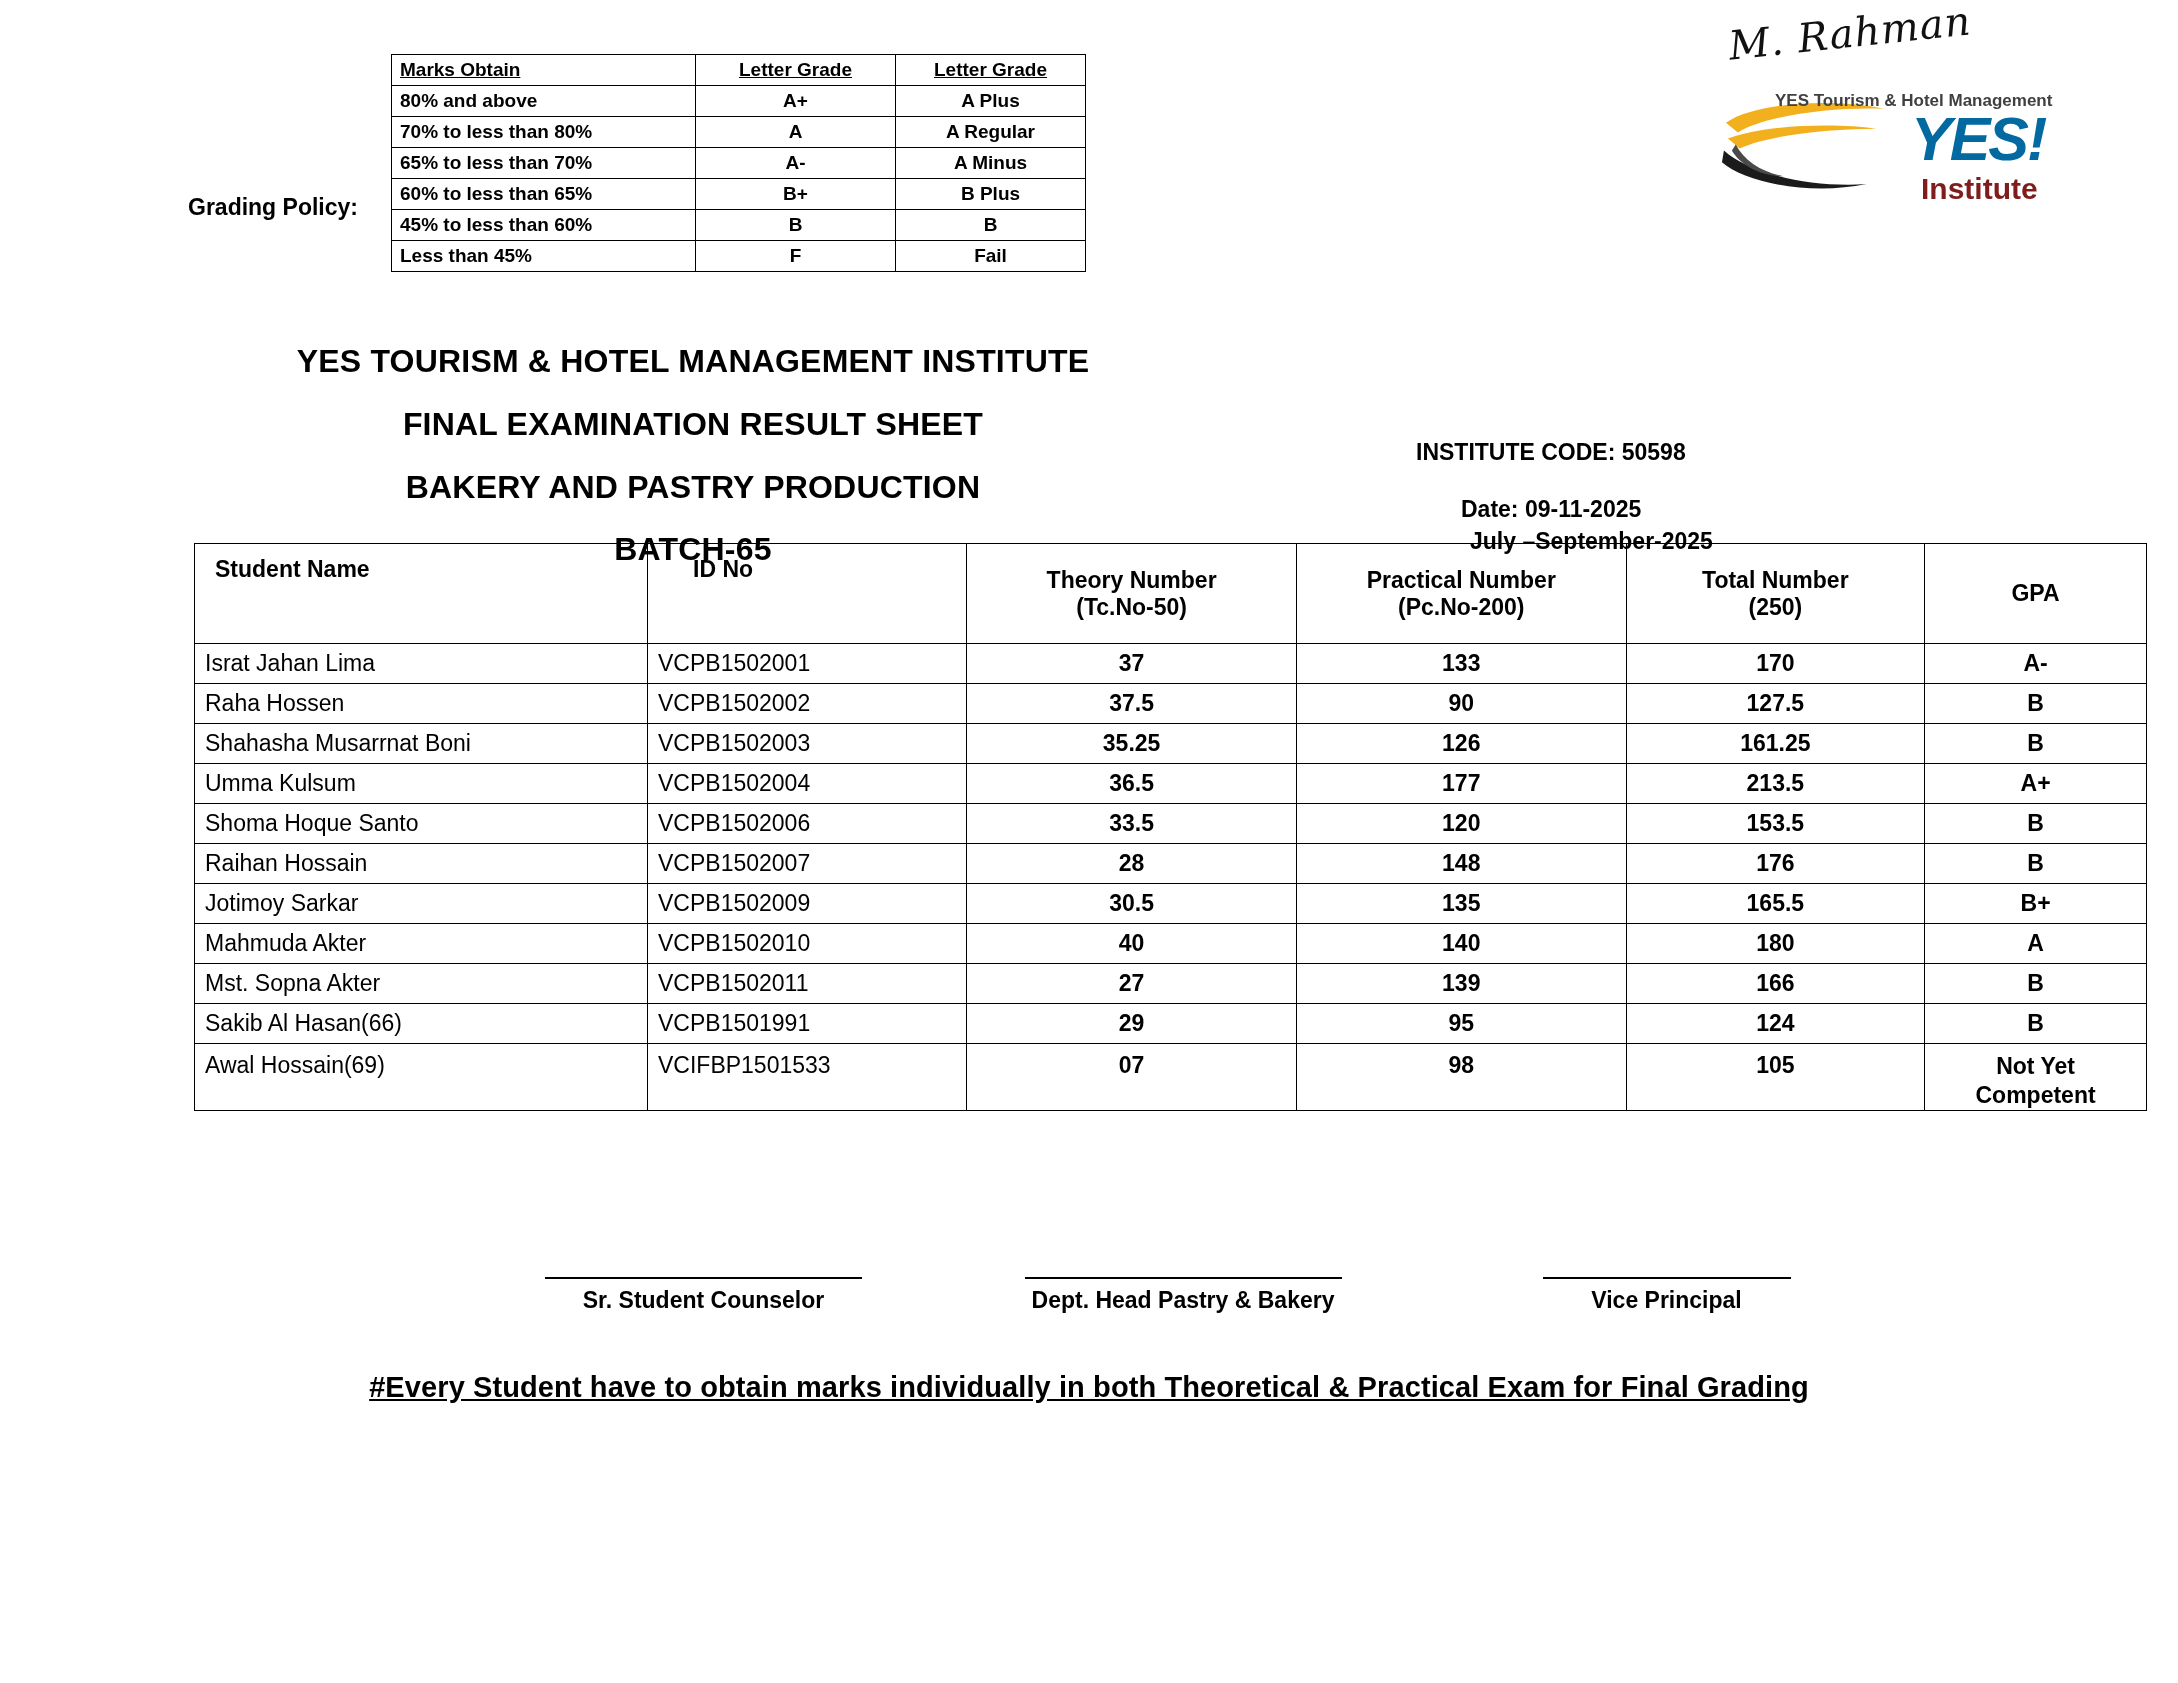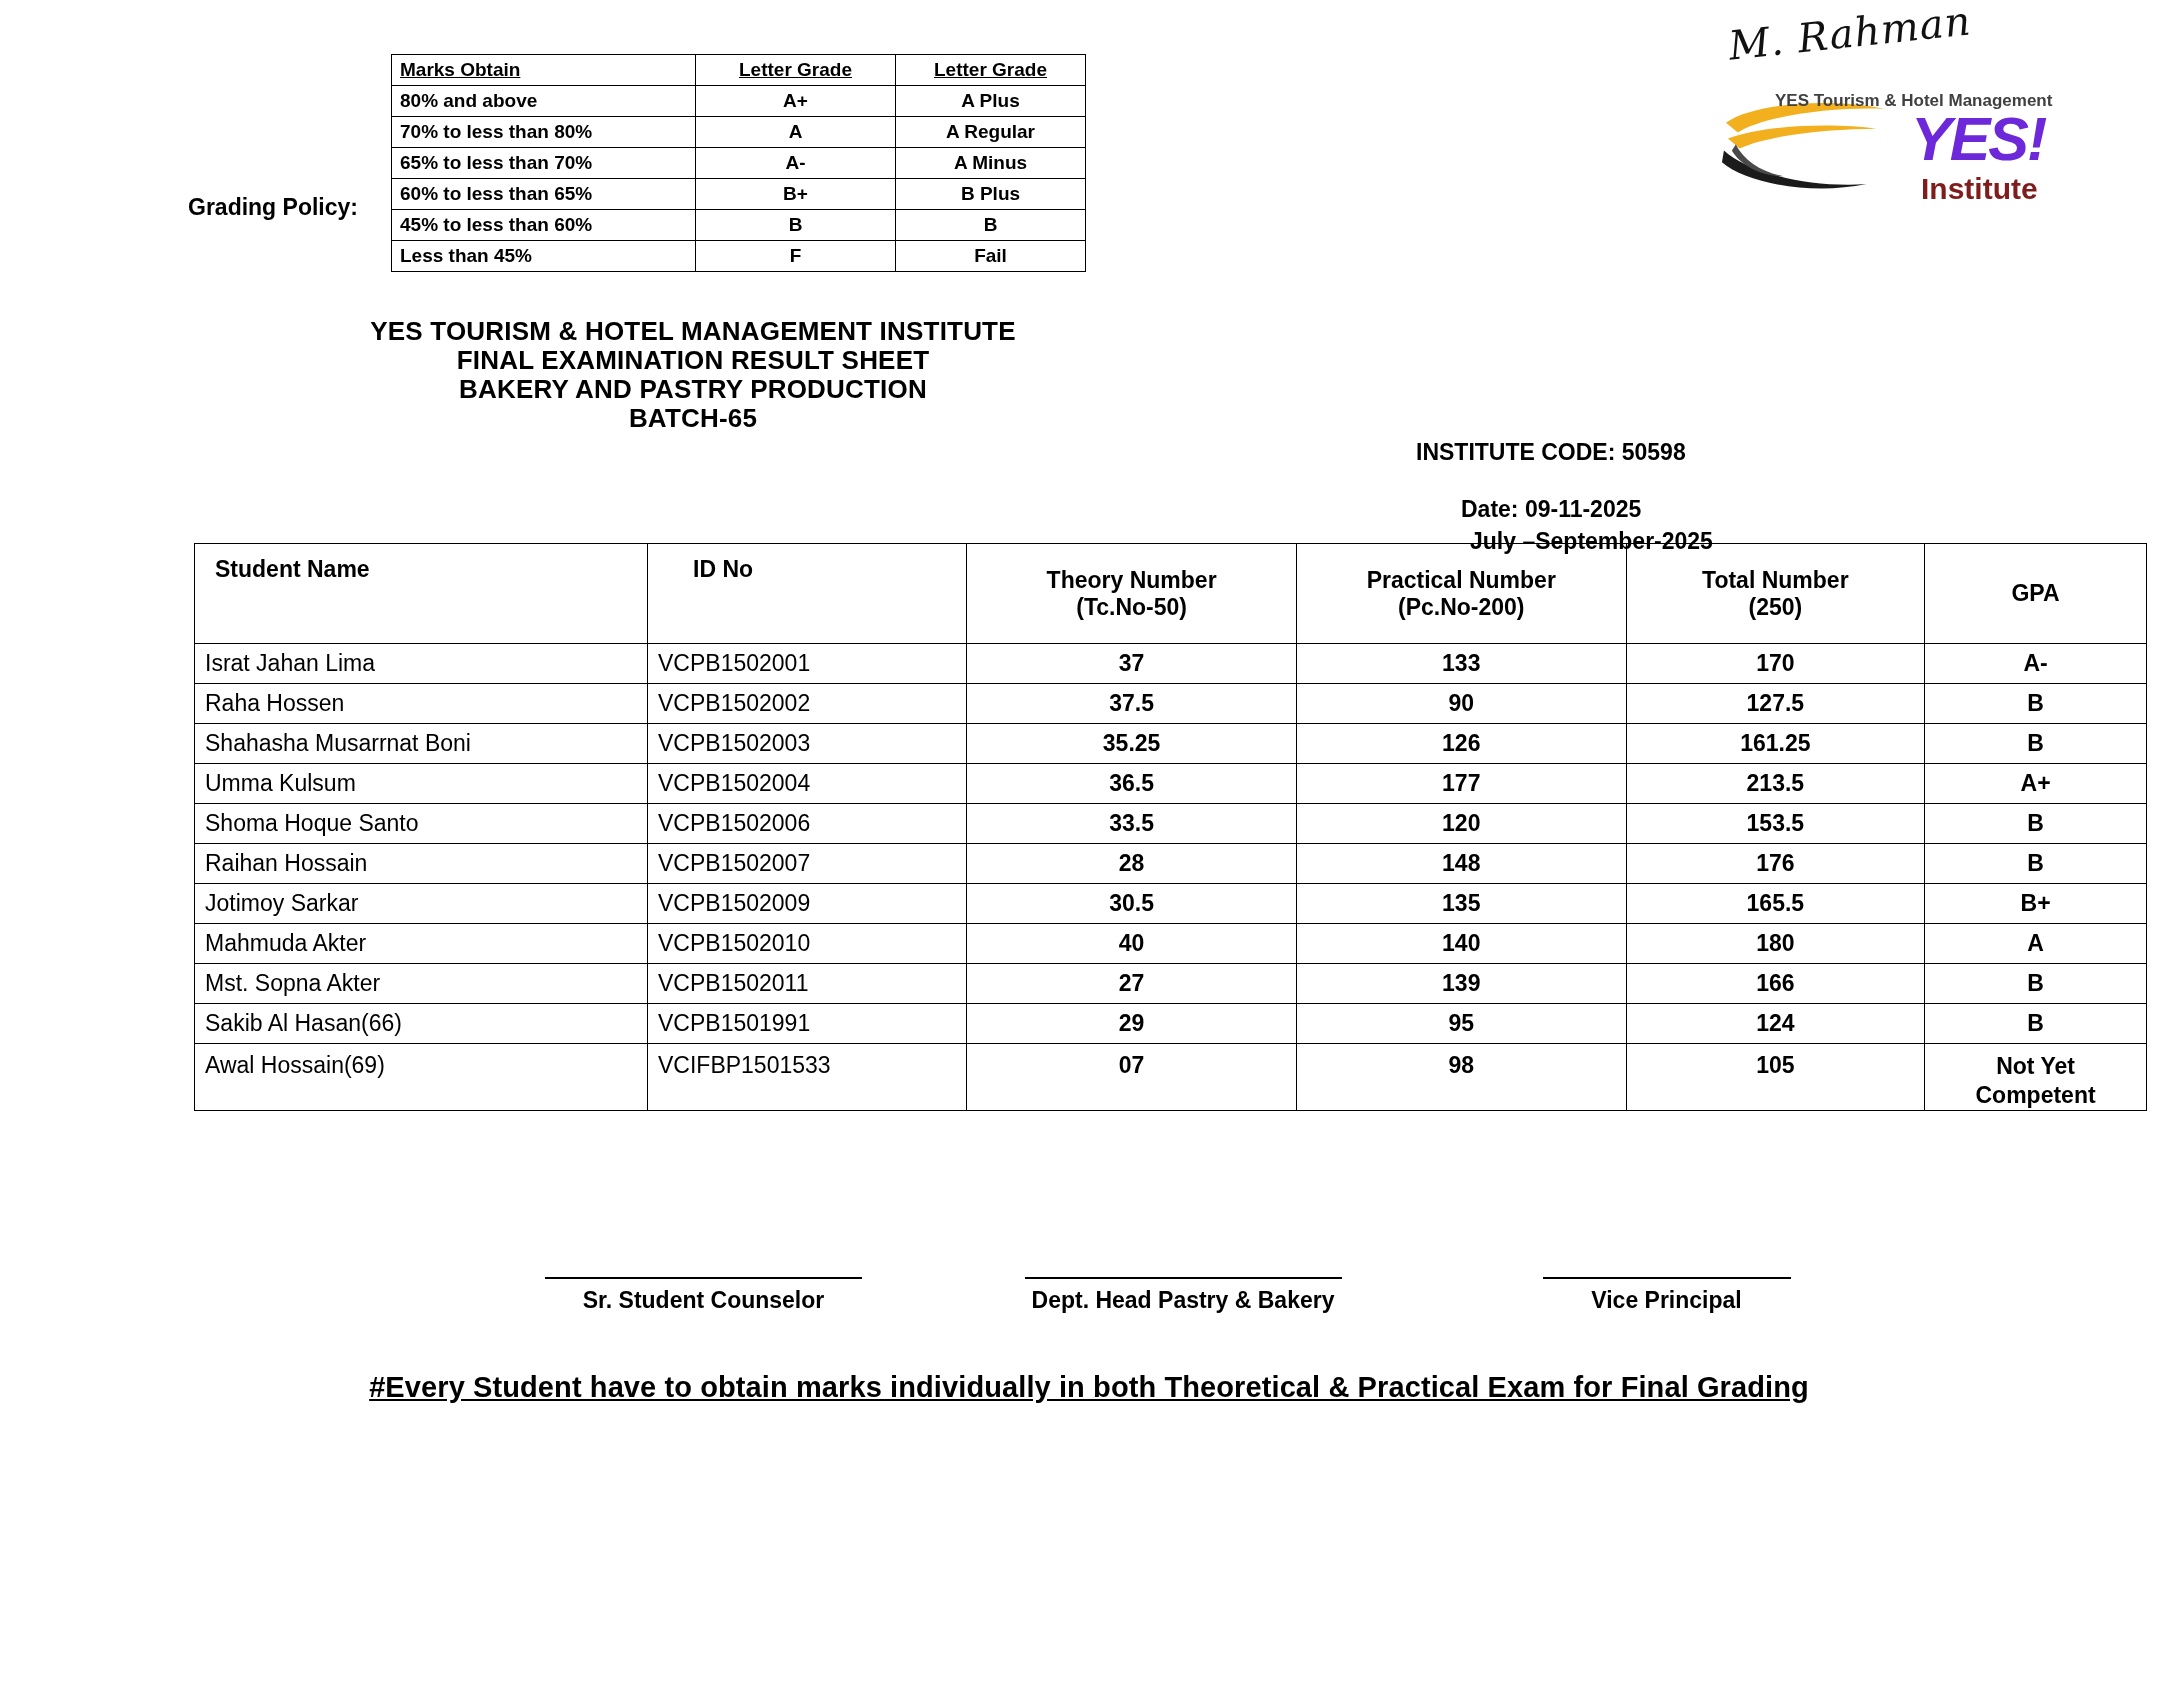--- a/index.html
+++ b/index.html
@@ -91,21 +91,21 @@
     color: #404040;
     white-space: nowrap;
   }
   #logo-yes {
     position: absolute;
     left: 193px;
     top: 28px;
     font-size: 61px;
     font-weight: bold;
     font-style: italic;
-    color: #6d28d9;
+    color: #0369a1;
     line-height: 1;
     letter-spacing: -2px;
   }
   #logo-institute {
     position: absolute;
     left: 203px;
     top: 91px;
     font-size: 30px;
     font-weight: bold;
     color: #7f1d1d;
@@ -113,24 +113,25 @@
 
   
   #title-block {
     position: absolute;
     top: 317px;
     left: 0;
     width: 1386px;
     text-align: center;
   }
   #title-block div {
-    font-size: 26px;
+    font-size: 32px;
     font-weight: bold;
     line-height: 1.12;
     letter-spacing: 0.2px;
+    margin-top: 27px;
   }
 
   
   #meta-block {
     position: absolute;
     left: 1416px;
     top: 436px;
     font-size: 23px;
     font-weight: bold;
     line-height: 1.42;

